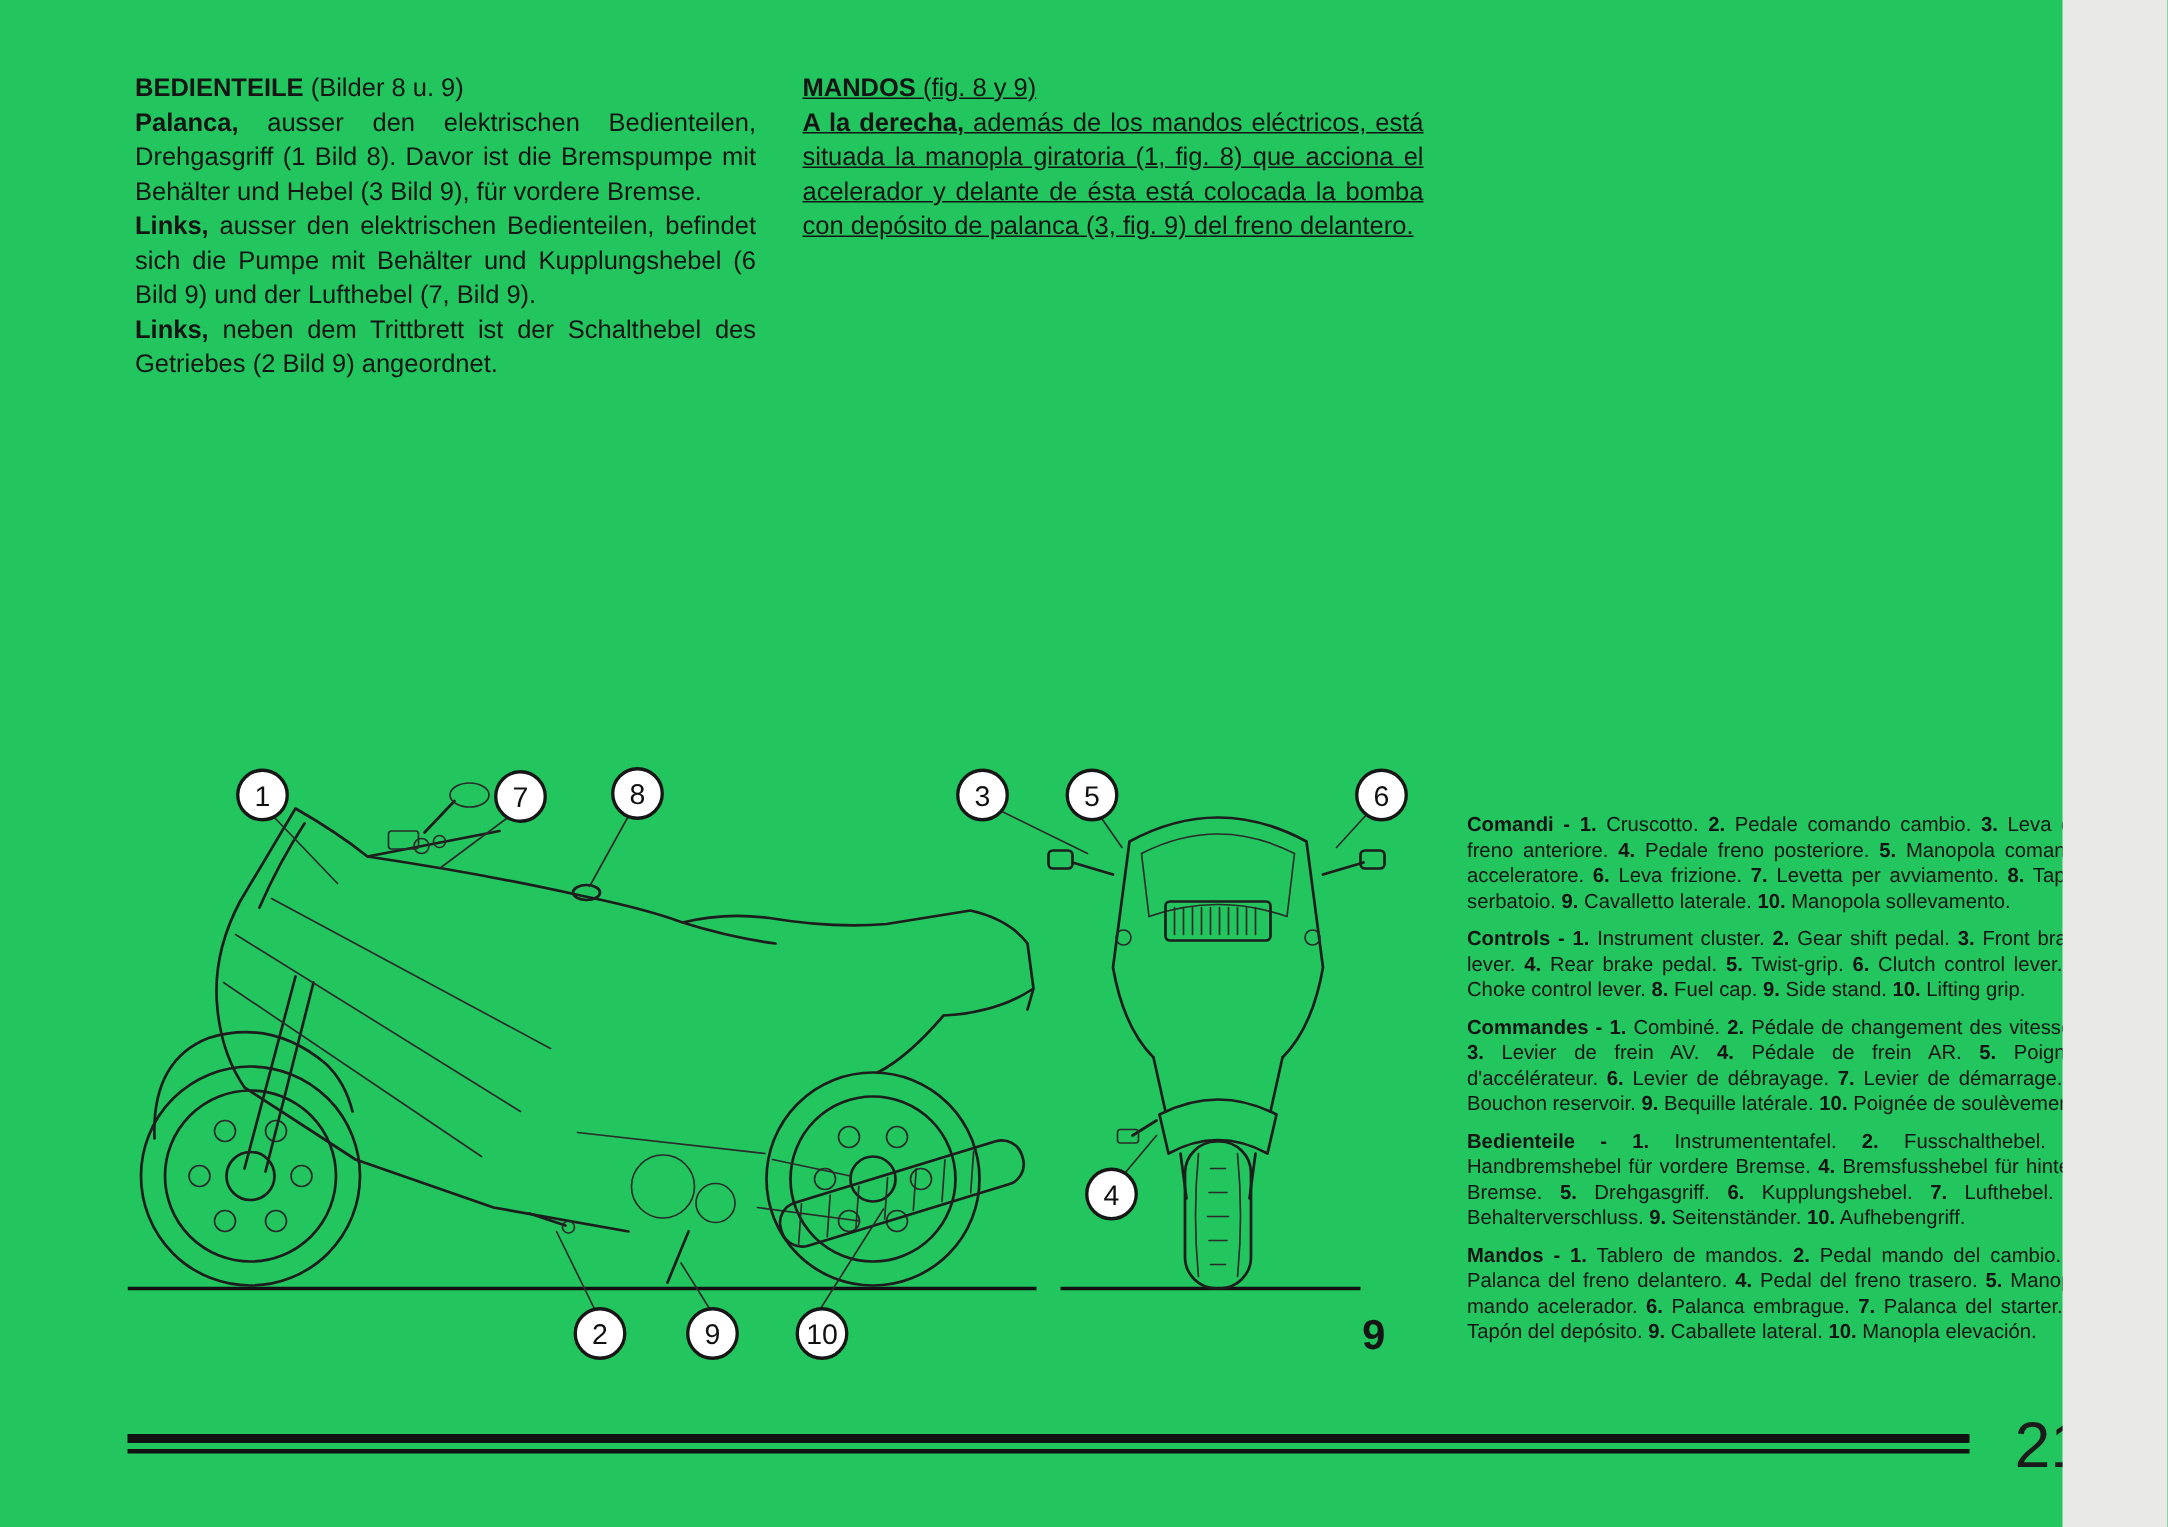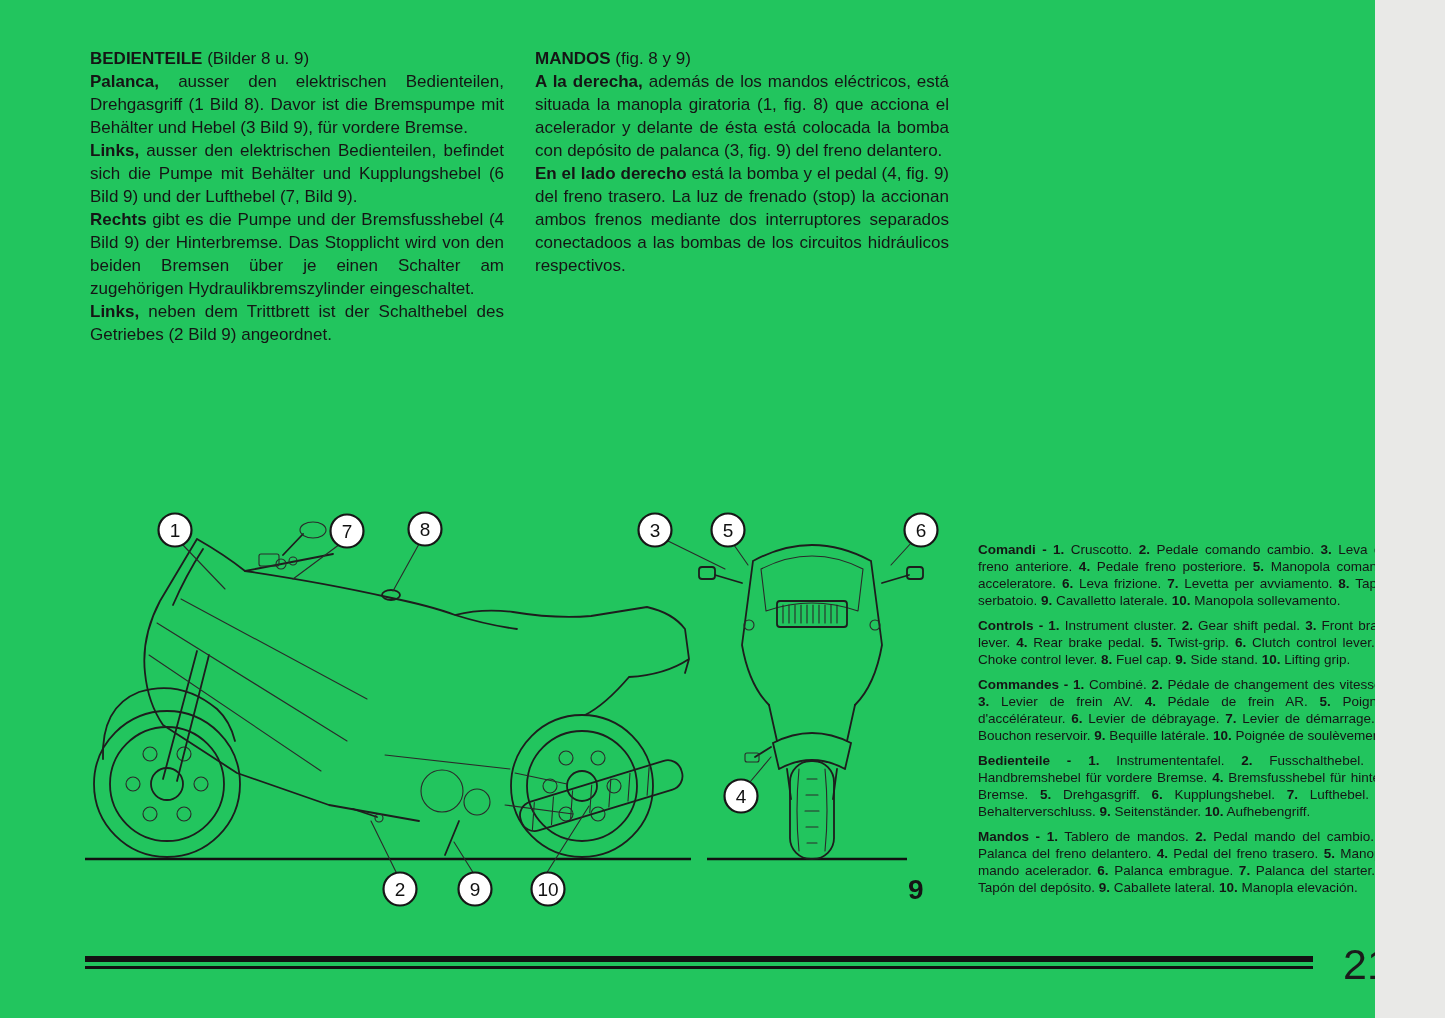--- a/index.html
+++ b/index.html
@@ -14,21 +14,21 @@
     width:1375px; height:1018px;
     background:#22c55e;
     overflow:hidden;
   }
   .col {
     position:absolute; top:47px; width:414px;
     font-size:17px; line-height:23px;
     text-align:justify;
   }
   .german  { left:90px; }
-  .spanish { left:535px; }
+  .spanish { left:535px;text-decoration:underline; }
   .col-heading { margin:0; }
   p { margin:0; }
   b { font-weight:bold; }
 
   .captions {
     position:absolute; left:978px; top:541px; width:414px;
     font-size:13.5px; line-height:17px;
     text-align:justify;
   }
   .caption { margin-bottom:8px; }
@@ -59,30 +59,28 @@
 </head>
 <body>
 
 <div class="page">
 
   <div class="col german">
     <p class="col-heading"><b>BEDIENTEILE</b><span> (Bilder 8 u. 9)</span></p>
     <div>
         <p><b>Palanca,</b><span> ausser den elektrischen Bedienteilen, Drehgasgriff (1 Bild 8). Davor ist die Bremspumpe mit Behälter und Hebel (3 Bild 9), für vordere Bremse.</span></p>
         <p><b>Links,</b><span> ausser den elektrischen Bedienteilen, befindet sich die Pumpe mit Behälter und Kupplungshebel (6 Bild 9) und der Lufthebel (7, Bild 9).</span></p>
-        <p><b>Rechts</b><span> gibt es die Pumpe und der Bremsfusshebel (4 Bild 9) der Hinterbremse. Das Stopplicht wird von den beiden Bremsen über je einen Schalter am zugehörigen Hydraulikbremszylinder eingeschaltet.</span></p>
         <p><b>Links,</b><span> neben dem Trittbrett ist der Schalthebel des Getriebes (2 Bild 9) angeordnet.</span></p>
       </div>
   </div>
 
   <div class="col spanish">
     <p class="col-heading"><b>MANDOS</b><span> (fig. 8 y 9)</span></p>
     <div>
         <p><b>A la derecha,</b><span> además de los mandos eléctricos, está situada la manopla giratoria (1, fig. 8) que acciona el acelerador y delante de ésta está colocada la bomba con depósito de palanca (3, fig. 9) del freno delantero.</span></p>
-        <p><b>En el lado derecho</b><span> está la bomba y el pedal (4, fig. 9) del freno trasero. La luz de frenado (stop) la accionan ambos frenos mediante dos interruptores separados conectadoos a las bombas de los circuitos hidráulicos respectivos.</span></p>
       </div>
   </div>
 
   <div class="figure-area">
     <svg width="860" height="412" viewBox="0 0 860 412">
 
       <path class="ground" d="M0,356 H606"></path>
       <path class="ground" d="M622,356 H822"></path>
 
       <g>

